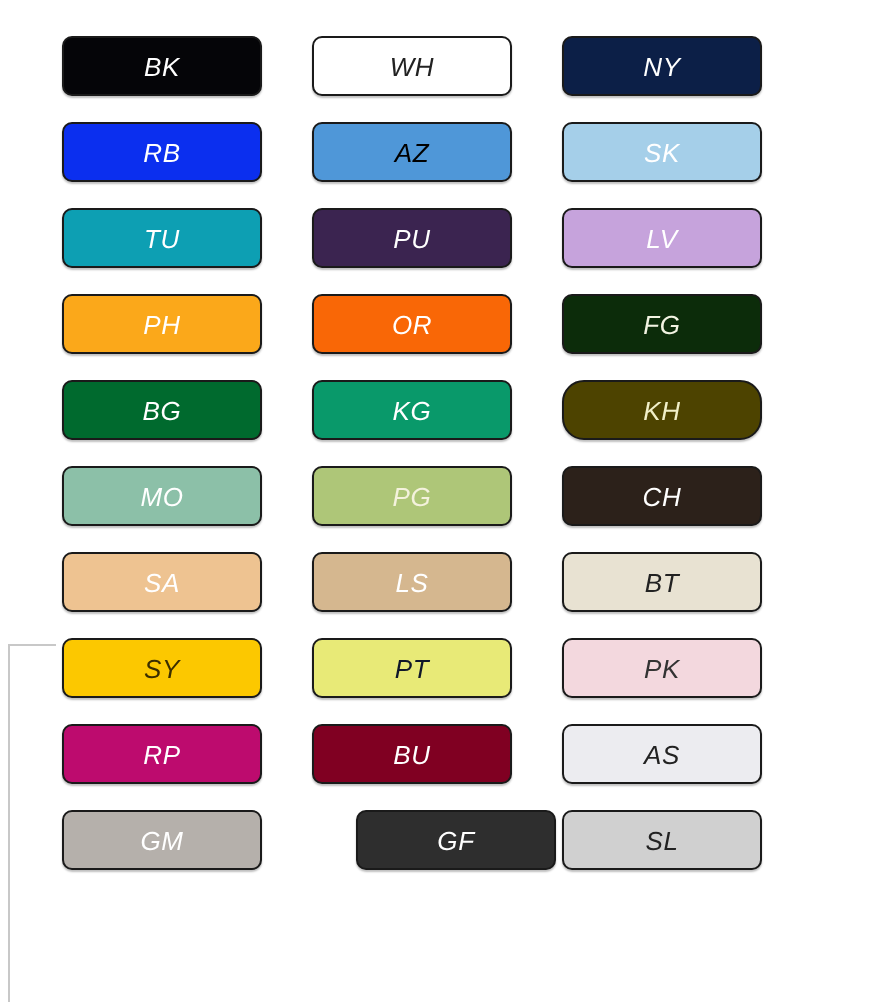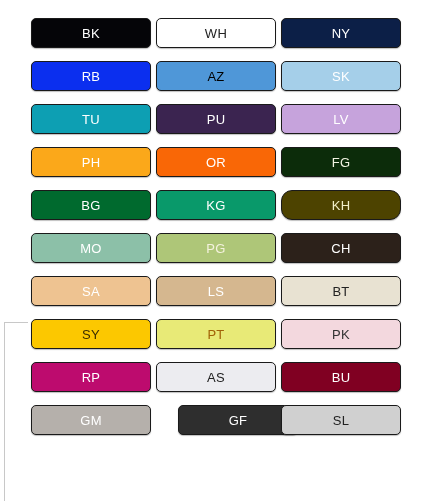--- a/index.html
+++ b/index.html
@@ -33,34 +33,35 @@
     left: 31px;
     top: 18px;
     width: 380px;
     display: grid;
     grid-template-columns: 100px 100px 100px;
     column-gap: 25px;
     row-gap: 13px;
   }
 
   .swatch {
-    width: 120px;
+    width: 100px;
     height: 30px;
     box-sizing: border-box;
     border: 1px solid #1a1a1a;
     border-radius: 5px;
     display: flex;
     align-items: center;
     justify-content: center;
     font-size: 13px;
     line-height: 1;
     letter-spacing: 0.3px;
     cursor: pointer;
     user-select: none;
     box-shadow: 0 1px 1px rgba(0,0,0,0.25);
+    font-style: italic;
   }
   .swatch.empty {
     border: none;
     box-shadow: none;
     background: transparent;
     cursor: default;
   }
   .swatch-label {
     pointer-events: none;
   }
@@ -136,34 +137,34 @@
     </div>
     <div class="swatch" style="background: rgb(213, 183, 143); border-color: rgb(26, 26, 26); color: rgb(255, 255, 255);">
       <span class="swatch-label">LS</span>
     </div>
     <div class="swatch" style="background: rgb(232, 226, 210); border-color: rgb(26, 26, 26); color: rgb(34, 34, 34);">
       <span class="swatch-label">BT</span>
     </div>
     <div class="swatch" style="background: rgb(252, 200, 0); border-color: rgb(26, 26, 26); color: rgb(58, 46, 0);">
       <span class="swatch-label">SY</span>
     </div>
-    <div class="swatch" style="background: rgb(232, 234, 119); border-color: rgb(26, 26, 26); color: #a16207;">
+    <div class="swatch" style="background: rgb(232, 234, 119); border-color: rgb(26, 26, 26); color: #0f172a;">
       <span class="swatch-label">PT</span>
     </div>
     <div class="swatch" style="background: rgb(243, 216, 222); border-color: rgb(26, 26, 26); color: rgb(51, 51, 51);">
       <span class="swatch-label">PK</span>
     </div>
     <div class="swatch" style="background: rgb(189, 11, 110); border-color: rgb(26, 26, 26); color: rgb(255, 255, 255);">
       <span class="swatch-label">RP</span>
     </div>
+    <div class="swatch" style="background: rgb(128, 0, 34); border-color: rgb(26, 26, 26); color: rgb(255, 255, 255);">
+      <span class="swatch-label">BU</span>
+    </div>
     <div class="swatch" style="background: rgb(236, 236, 240); border-color: rgb(26, 26, 26); color: rgb(34, 34, 34);">
       <span class="swatch-label">AS</span>
-    </div>
-    <div class="swatch" style="background: rgb(128, 0, 34); border-color: rgb(26, 26, 26); color: rgb(255, 255, 255);">
-      <span class="swatch-label">BU</span>
     </div>
     <div class="swatch texture-melange" style="background: rgb(181, 176, 171); border-color: rgb(26, 26, 26); color: rgb(255, 255, 255);">
       <span class="swatch-label">GM</span>
     </div>
     <div class="swatch" style="background: rgb(46, 46, 46); border-color: rgb(26, 26, 26); color: rgb(255, 255, 255); margin-left: 22px;">
       <span class="swatch-label">GF</span>
     </div>
     <div class="swatch" style="background: rgb(208, 208, 208); border-color: rgb(26, 26, 26); color: rgb(34, 34, 34);">
       <span class="swatch-label">SL</span>
     </div>

